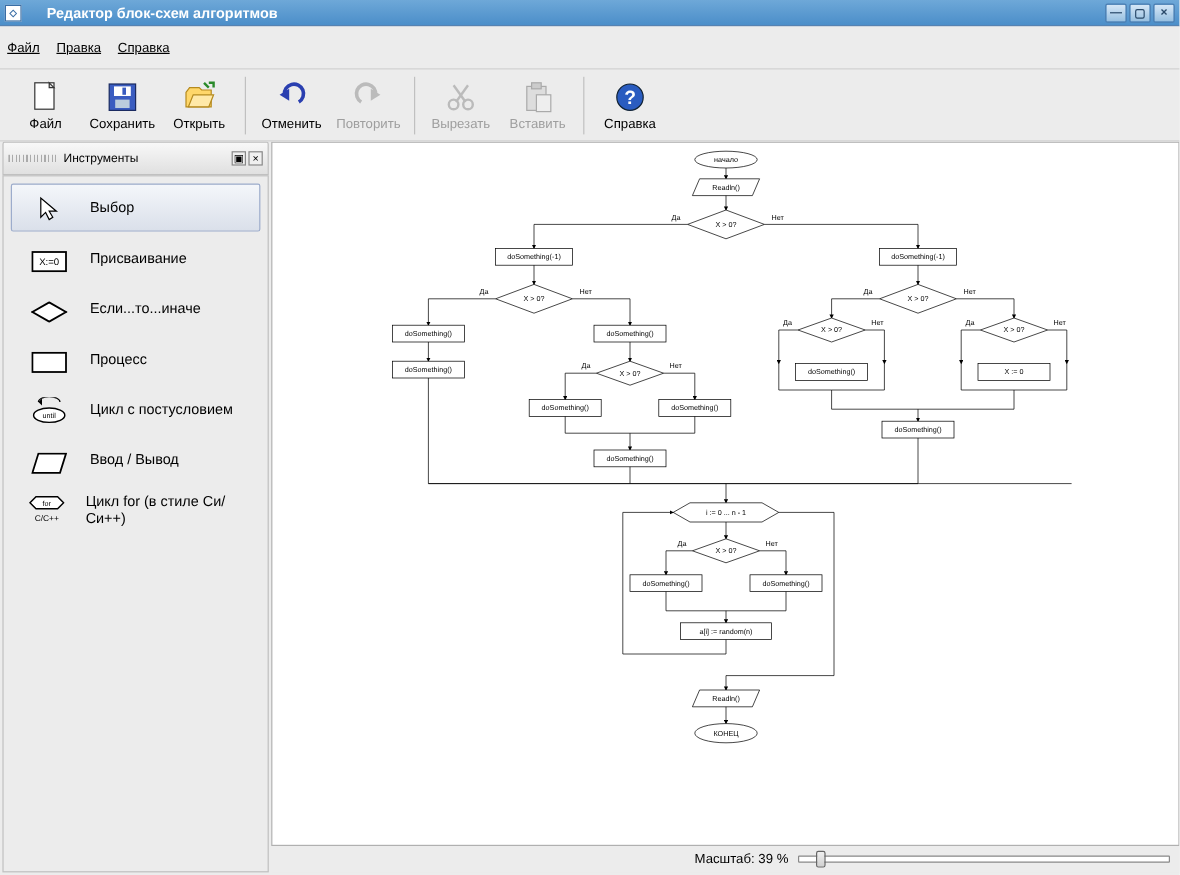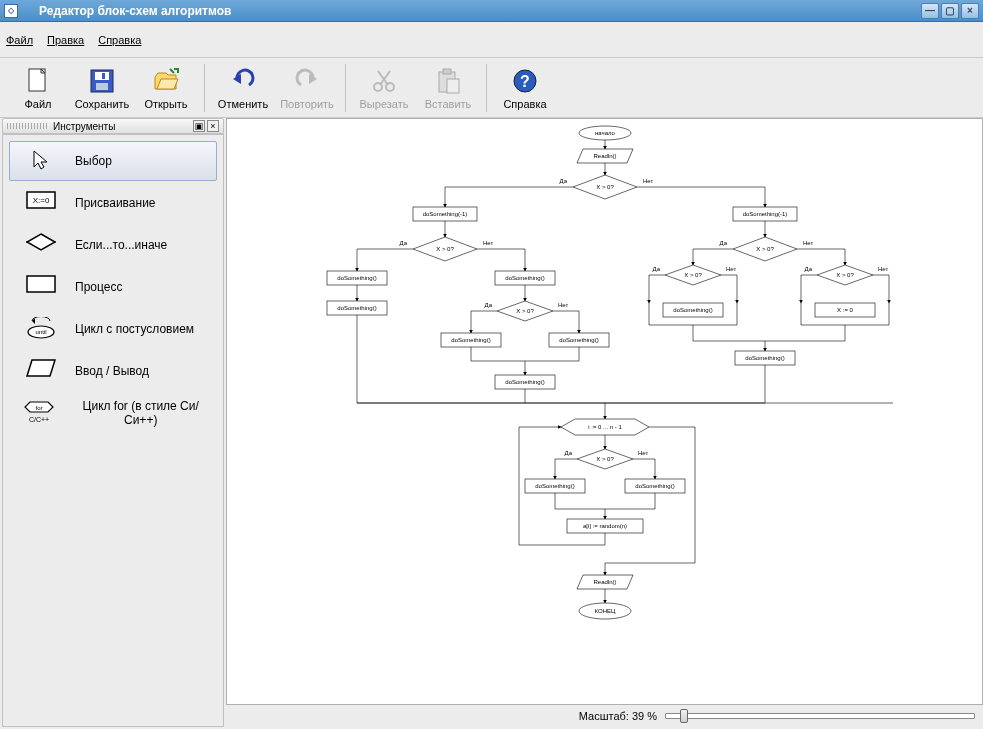--- a/index.html
+++ b/index.html
@@ -53,37 +53,37 @@
   .tb-btn .lbl { font-size:11px; color:#000; }
   .tb-btn.disabled .lbl { color:#9e9e9e; }
   .tb-icon { width:30px; height:30px; display:flex; align-items:center; justify-content:center; }
   .workspace {
     flex:1; display:flex; background:#ececec; overflow:hidden;
   }
   .tool-panel {
     width: 226px; display:flex; flex-direction:column;
   }
   .tool-panel-header {
-    height: 16px; background: linear-gradient(to bottom,#f8f8f8,#e0e0e0);
+    height: 28px; background: linear-gradient(to bottom,#f8f8f8,#e0e0e0);
     border:1px solid #c0c0c0; border-radius:2px 2px 0 0; margin: 0 2px;
     display:flex; align-items:center; padding:0 4px; font-size:10px;
   }
   .tool-panel-header .grip { width:40px; height:6px; background:repeating-linear-gradient(90deg,#aaa,#aaa 1px,transparent 1px,transparent 3px); margin-right:6px;}
   .tool-panel-header .hdr-title { flex:1; }
   .tool-panel-header .hdr-btn { width:12px;height:12px;border:1px solid #888;background:#f0f0f0;margin-left:2px;display:flex;align-items:center;justify-content:center;font-size:9px;}
   .tool-list {
     flex:1; border:1px solid #c0c0c0; margin: 0 2px 2px 2px; background:#ececec; padding:6px;
   }
   .tool-item {
     display:flex; align-items:center; height:40px; gap:10px; padding:2px 6px;
     border:1px solid transparent; border-radius:2px; margin-bottom:2px;
   }
   .tool-item.selected { background: linear-gradient(to bottom,#f4f6fa,#dae0ea); border:1px solid #9caccc; }
-  .tool-ico { width:49px; height:24px; display:flex;align-items:flex-start;justify-content:center;font-size:10px; }
-  .tool-item .tlbl { font-size:12px; color:#000;text-align:center; }
+  .tool-ico { width:49px; height:24px; display:flex;align-items:flex-end;justify-content:center;font-size:10px; }
+  .tool-item .tlbl { font-size:12px; color:#000; }
   .canvas-wrap { flex:1; display:flex; flex-direction:column; padding:0 0 2px 0; }
   .canvas {
     flex:1; background:#fff; border:1px solid #b0b0b0;
     display:flex; align-items:flex-start; justify-content:center; overflow:hidden; position:relative;
   }
   .statusbar {
     height: 22px; background:#ececec; display:flex; align-items:center; justify-content:flex-end;
     padding: 0 8px; font-size:11px;
   }
   .zoom-slider-track {

